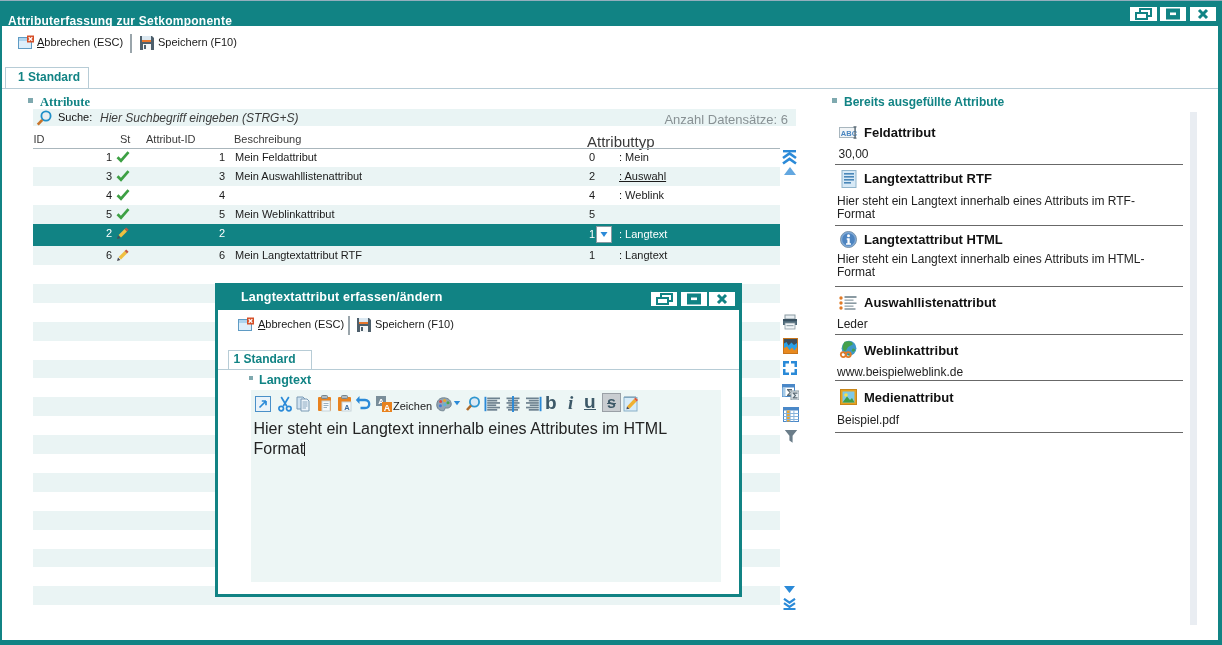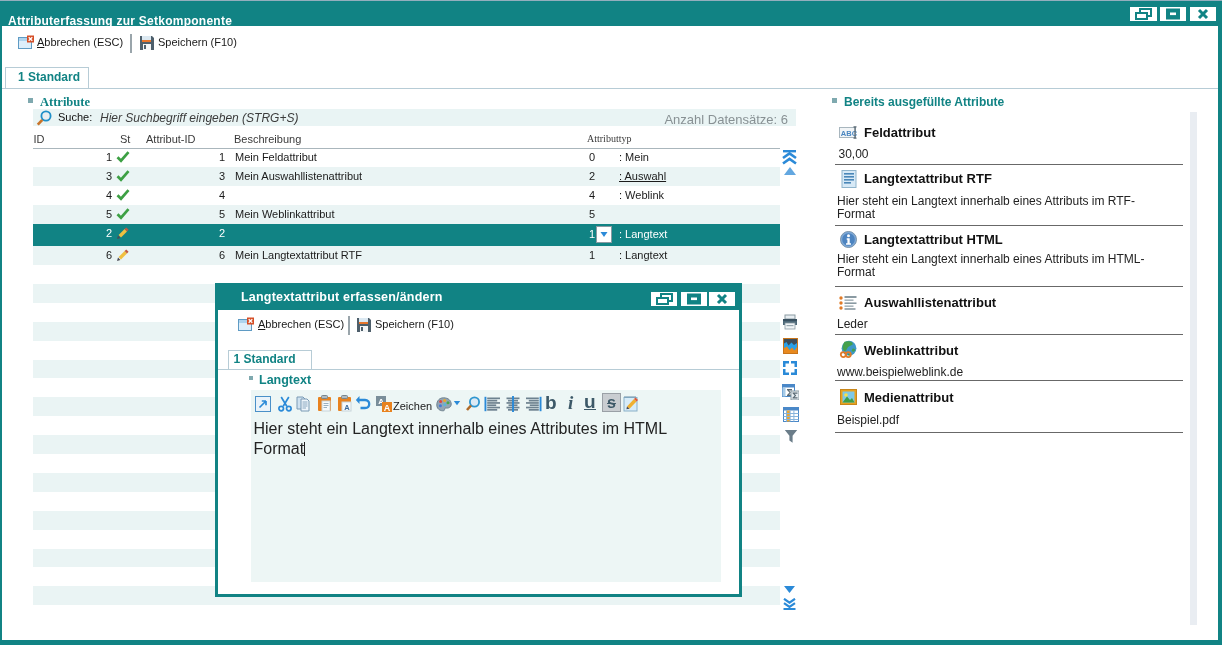--- a/index.html
+++ b/index.html
@@ -80,21 +80,21 @@
  </svg>
 </div>
 <div class="abs" style="left:58px;top:111px;font-size:11px;color:#111;">Suche:</div>
 <div class="abs" style="left:100px;top:111px;font-size:12px;font-style:italic;color:#3b3b3b;">Hier Suchbegriff eingeben (STRG+S)</div>
 <div class="abs" style="left:33px;top:112px;width:755px;text-align:right;font-size:13px;color:#889194;">Anzahl Datensätze: 6</div>
 
 <div class="abs" style="left:33.5px;top:133px;font-size:11px;color:#3a3a3a;">ID</div>
 <div class="abs" style="left:120px;top:133px;font-size:11px;color:#3a3a3a;">St</div>
 <div class="abs" style="left:146px;top:133px;font-size:11px;color:#3a3a3a;">Attribut-ID</div>
 <div class="abs" style="left:234px;top:133px;font-size:11px;color:#3a3a3a;">Beschreibung</div>
-<div class="abs" style="left:587px;top:133px;font-size:10px;color:#3a3a3a;font-family:Liberation Serif, serif;">Attributtyp</div>
+<div class="abs" style="left:587px;top:133px;font-size:15px;color:#3a3a3a;">Attributtyp</div>
 <div class="abs" style="left:33px;top:148px;width:747px;height:1px;background:#aab6bc;"></div>
 
 <div id="rows">
 <div class="row" style="top:148.40px;height:18.9px;">
       <div class="cell num1" style="color:#1b1b1b;">1</div>
       <div class="abs" style="left:83px;top:3px;">
         <svg width="14" height="12" viewBox="0 0 14 12">
           <path d="M1.5 6.2 L5 9.7 L12.5 1.2" fill="none" stroke="#3da044" stroke-width="2.7"></path>
         </svg>
       </div>

